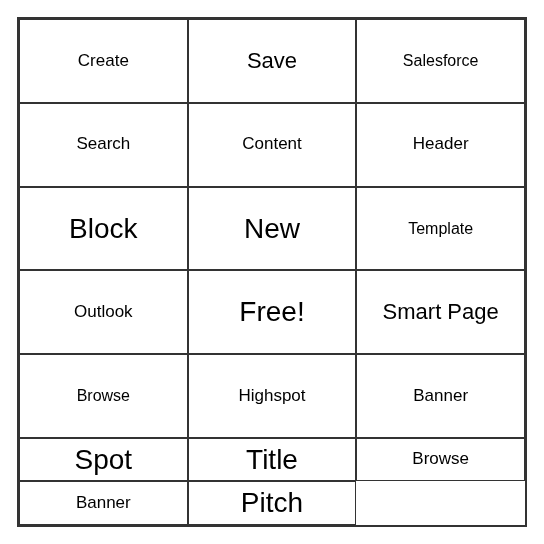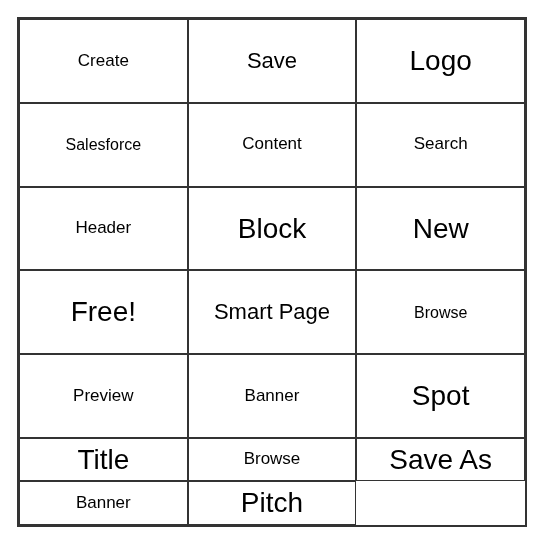--- a/index.html
+++ b/index.html
@@ -72,67 +72,67 @@
 
 <div class="bingo-container">
   <div class="bingo-grid" id="bingo-grid">
   <div class="bingo-cell">
         <span class="size-normal">Create</span>
       </div>
       <div class="bingo-cell">
         <span class="size-medium">Save</span>
       </div>
       <div class="bingo-cell">
-        <span class="size-large">Logo</span>
-      </div>
-      <div class="bingo-cell">
         <span class="size-small">Salesforce</span>
       </div>
       <div class="bingo-cell">
-        <span class="size-normal">Content</span>
+        <span class="size-normal">Search</span>
       </div>
       <div class="bingo-cell">
-        <span class="size-normal">Search</span>
+        <span class="size-normal">Content</span>
       </div>
       <div class="bingo-cell">
         <span class="size-normal">Header</span>
       </div>
       <div class="bingo-cell">
         <span class="size-large">Block</span>
       </div>
       <div class="bingo-cell">
         <span class="size-large">New</span>
       </div>
       <div class="bingo-cell">
+        <span class="size-small">Template</span>
+      </div>
+      <div class="bingo-cell">
+        <span class="size-normal">Outlook</span>
+      </div>
+      <div class="bingo-cell">
         <span class="size-large">Free!</span>
       </div>
       <div class="bingo-cell">
         <span class="size-medium">Smart Page</span>
       </div>
       <div class="bingo-cell">
         <span class="size-small">Browse</span>
       </div>
       <div class="bingo-cell">
-        <span class="size-normal">Preview</span>
+        <span class="size-normal">Highspot</span>
       </div>
       <div class="bingo-cell">
         <span class="size-normal">Banner</span>
       </div>
       <div class="bingo-cell">
         <span class="size-large">Spot</span>
       </div>
       <div class="bingo-cell">
         <span class="size-large">Title</span>
       </div>
       <div class="bingo-cell">
         <span class="size-normal">Browse</span>
       </div>
       <div class="bingo-cell">
-        <span class="size-large">Save As</span>
-      </div>
-      <div class="bingo-cell">
         <span class="size-normal">Banner</span>
       </div>
       <div class="bingo-cell">
         <span class="size-large">Pitch</span>
       </div>
     </div>
 </div>
 
 </body></html>

